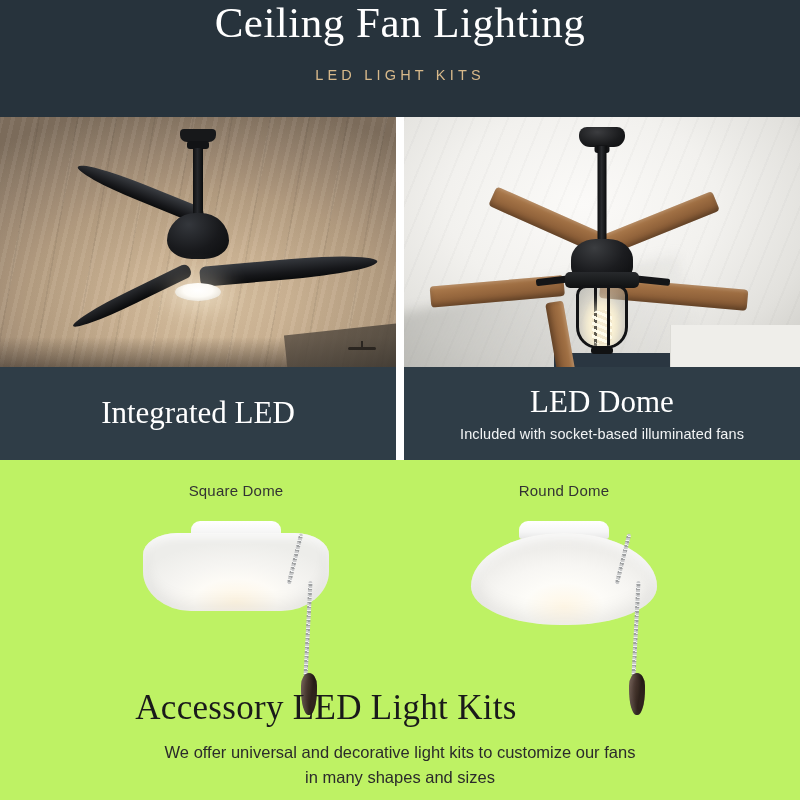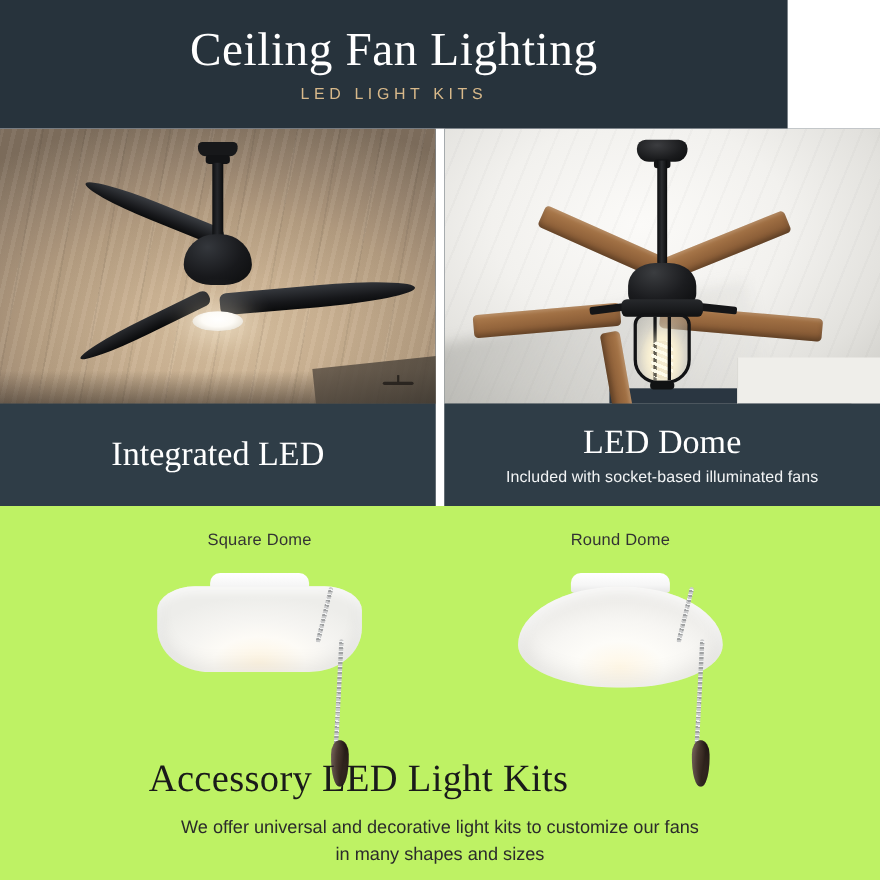--- a/index.html
+++ b/index.html
@@ -6,35 +6,35 @@
   html,body { width:800px; height:800px; }
   body {
     font-family:"Liberation Sans", sans-serif;
     background:#ffffff;
     position:relative;
     overflow:hidden;
   }
 
   
   .header {
-    position:absolute; left:0; top:0; width:716px; height:117px;
+    position:absolute; left:0; top:0; width:800px; height:117px;
     background:#27333c;
     display:flex; flex-direction:column;
-    align-items:center; justify-content:center;
+    align-items:center; 
   }
   .header-title {
     font-family:"Liberation Serif", serif;
     font-size:43px;
     font-weight:400;
     color:#ffffff;
     letter-spacing:0.5px;
     line-height:1.05;
   }
   .header-sub {
-    margin-top:10px;
+    margin-top:22px;
     font-family:"Liberation Sans", sans-serif;
     font-size:14.5px;
     font-weight:400;
     color:#d8b98a;
     letter-spacing:4.2px;
   }
 
   
   .panels {
     position:absolute; left:0; top:117px; width:800px; height:388px;

